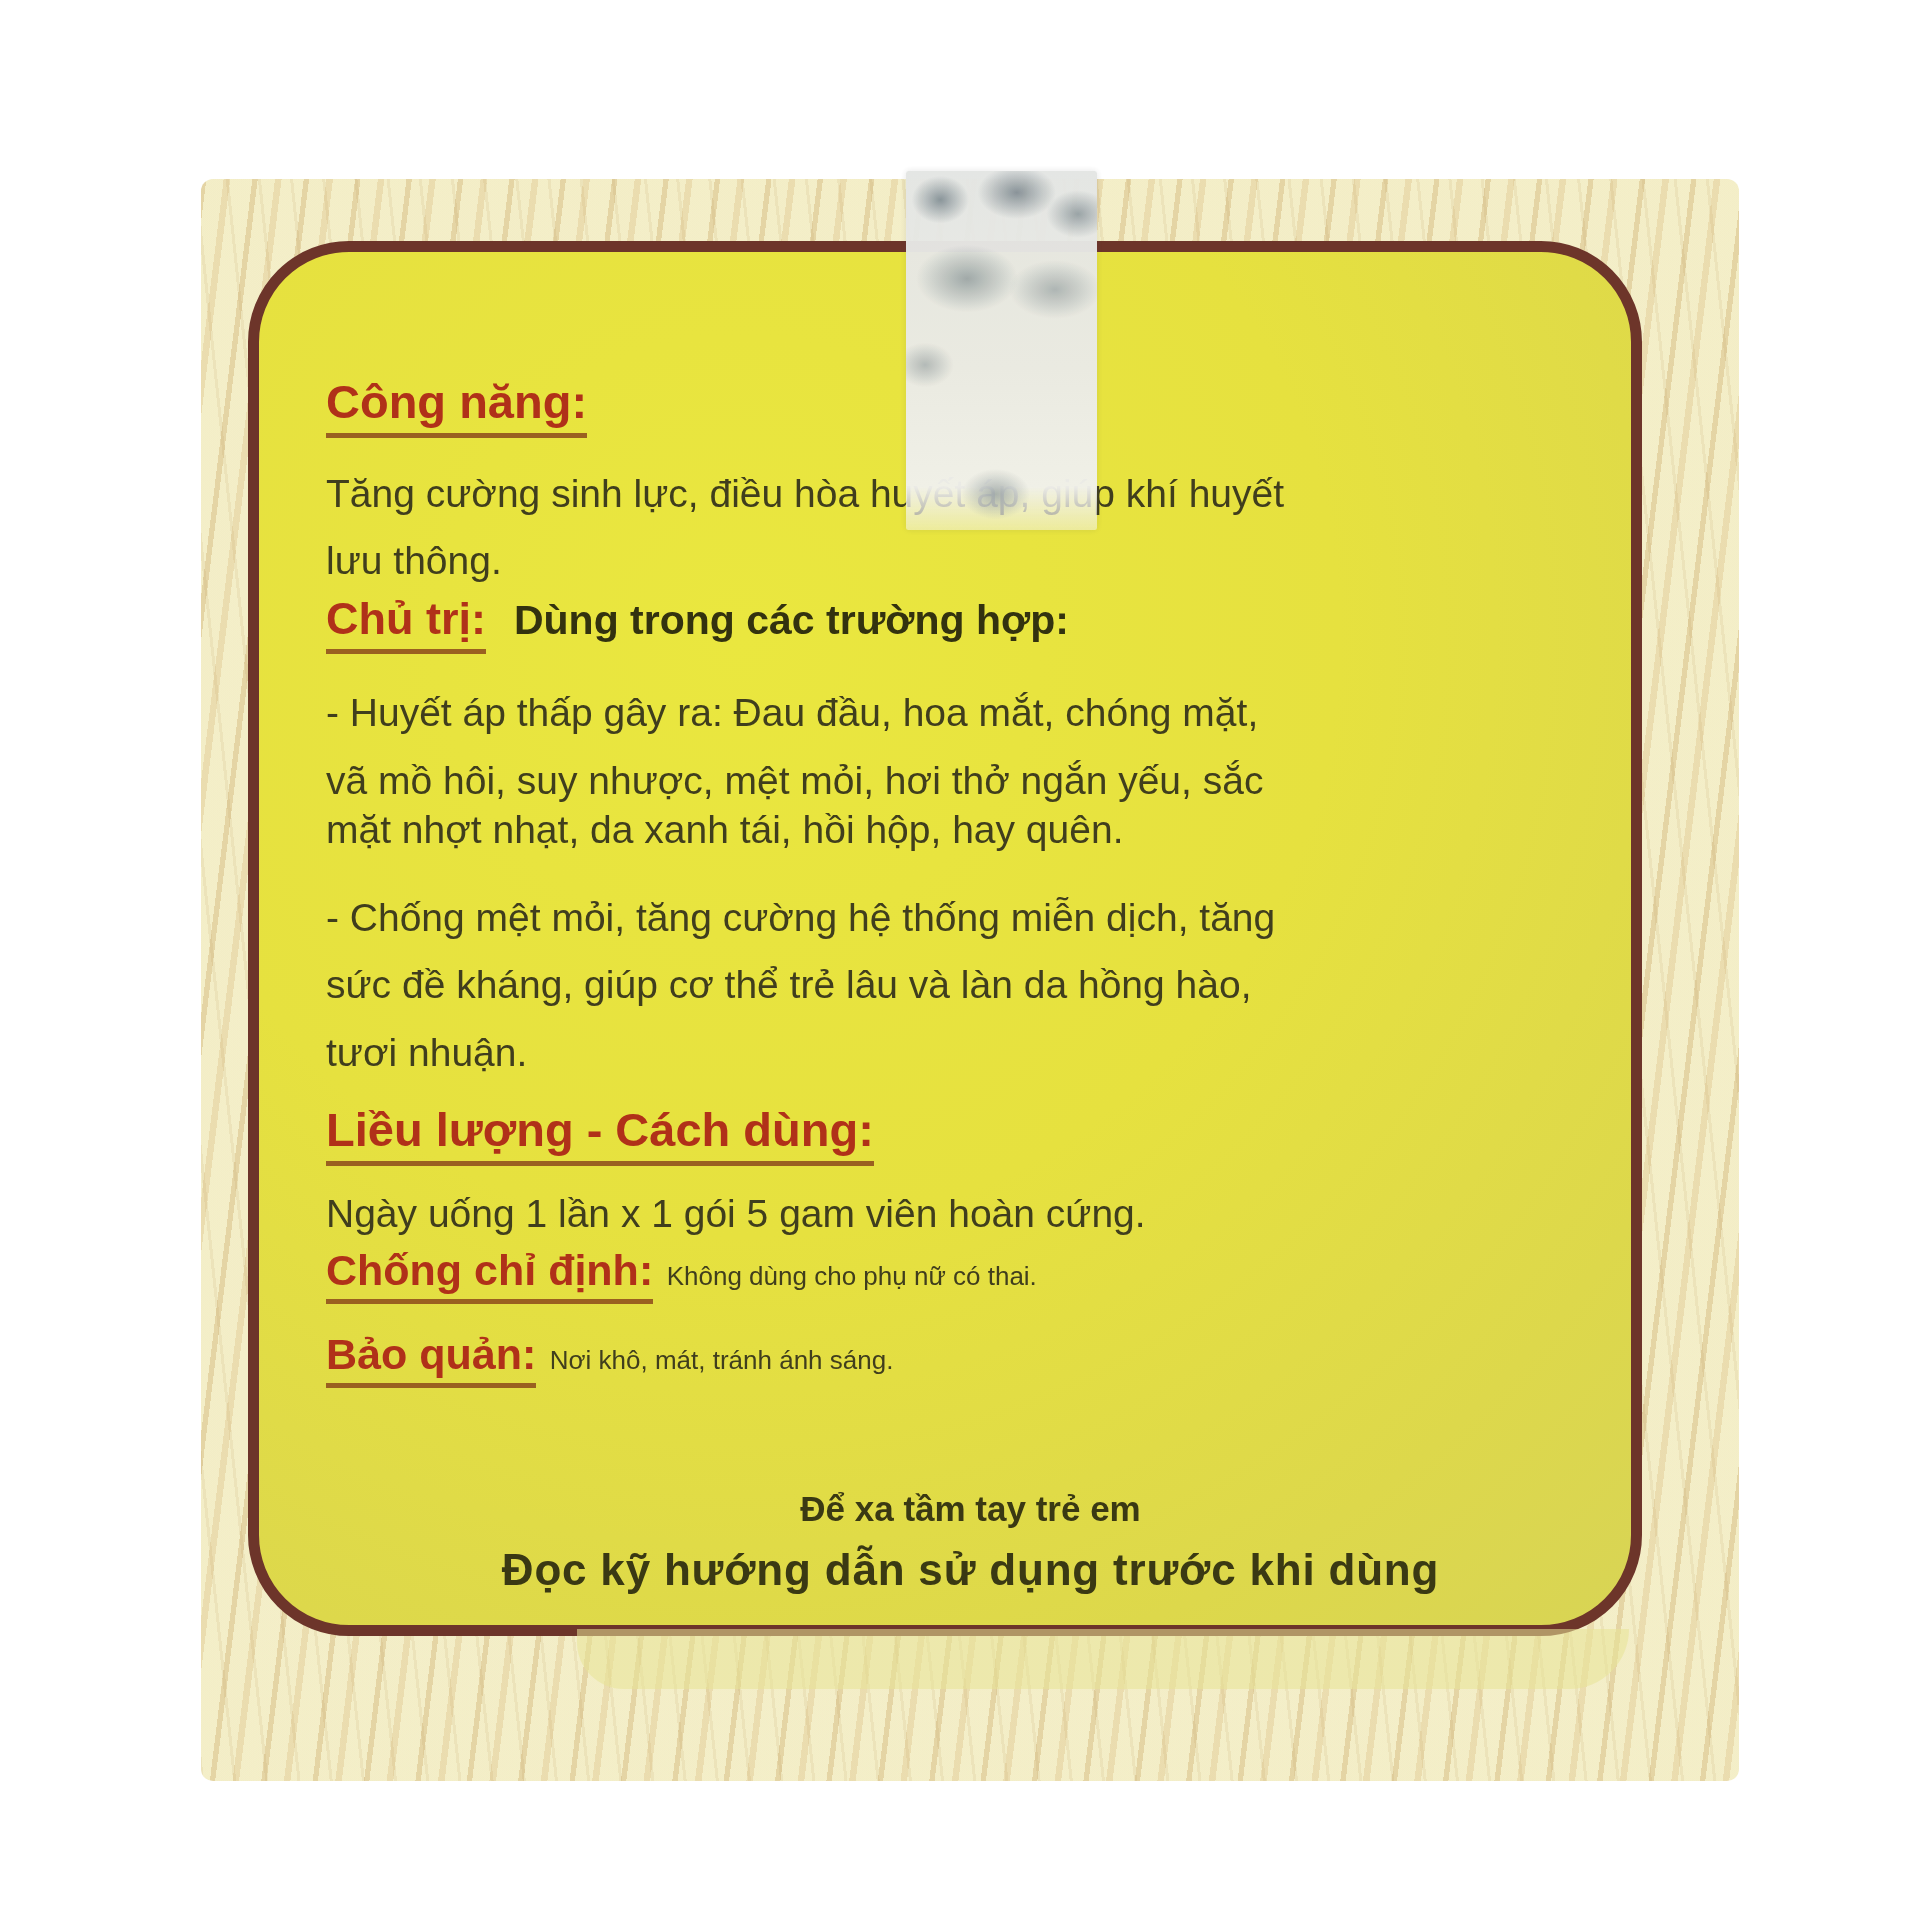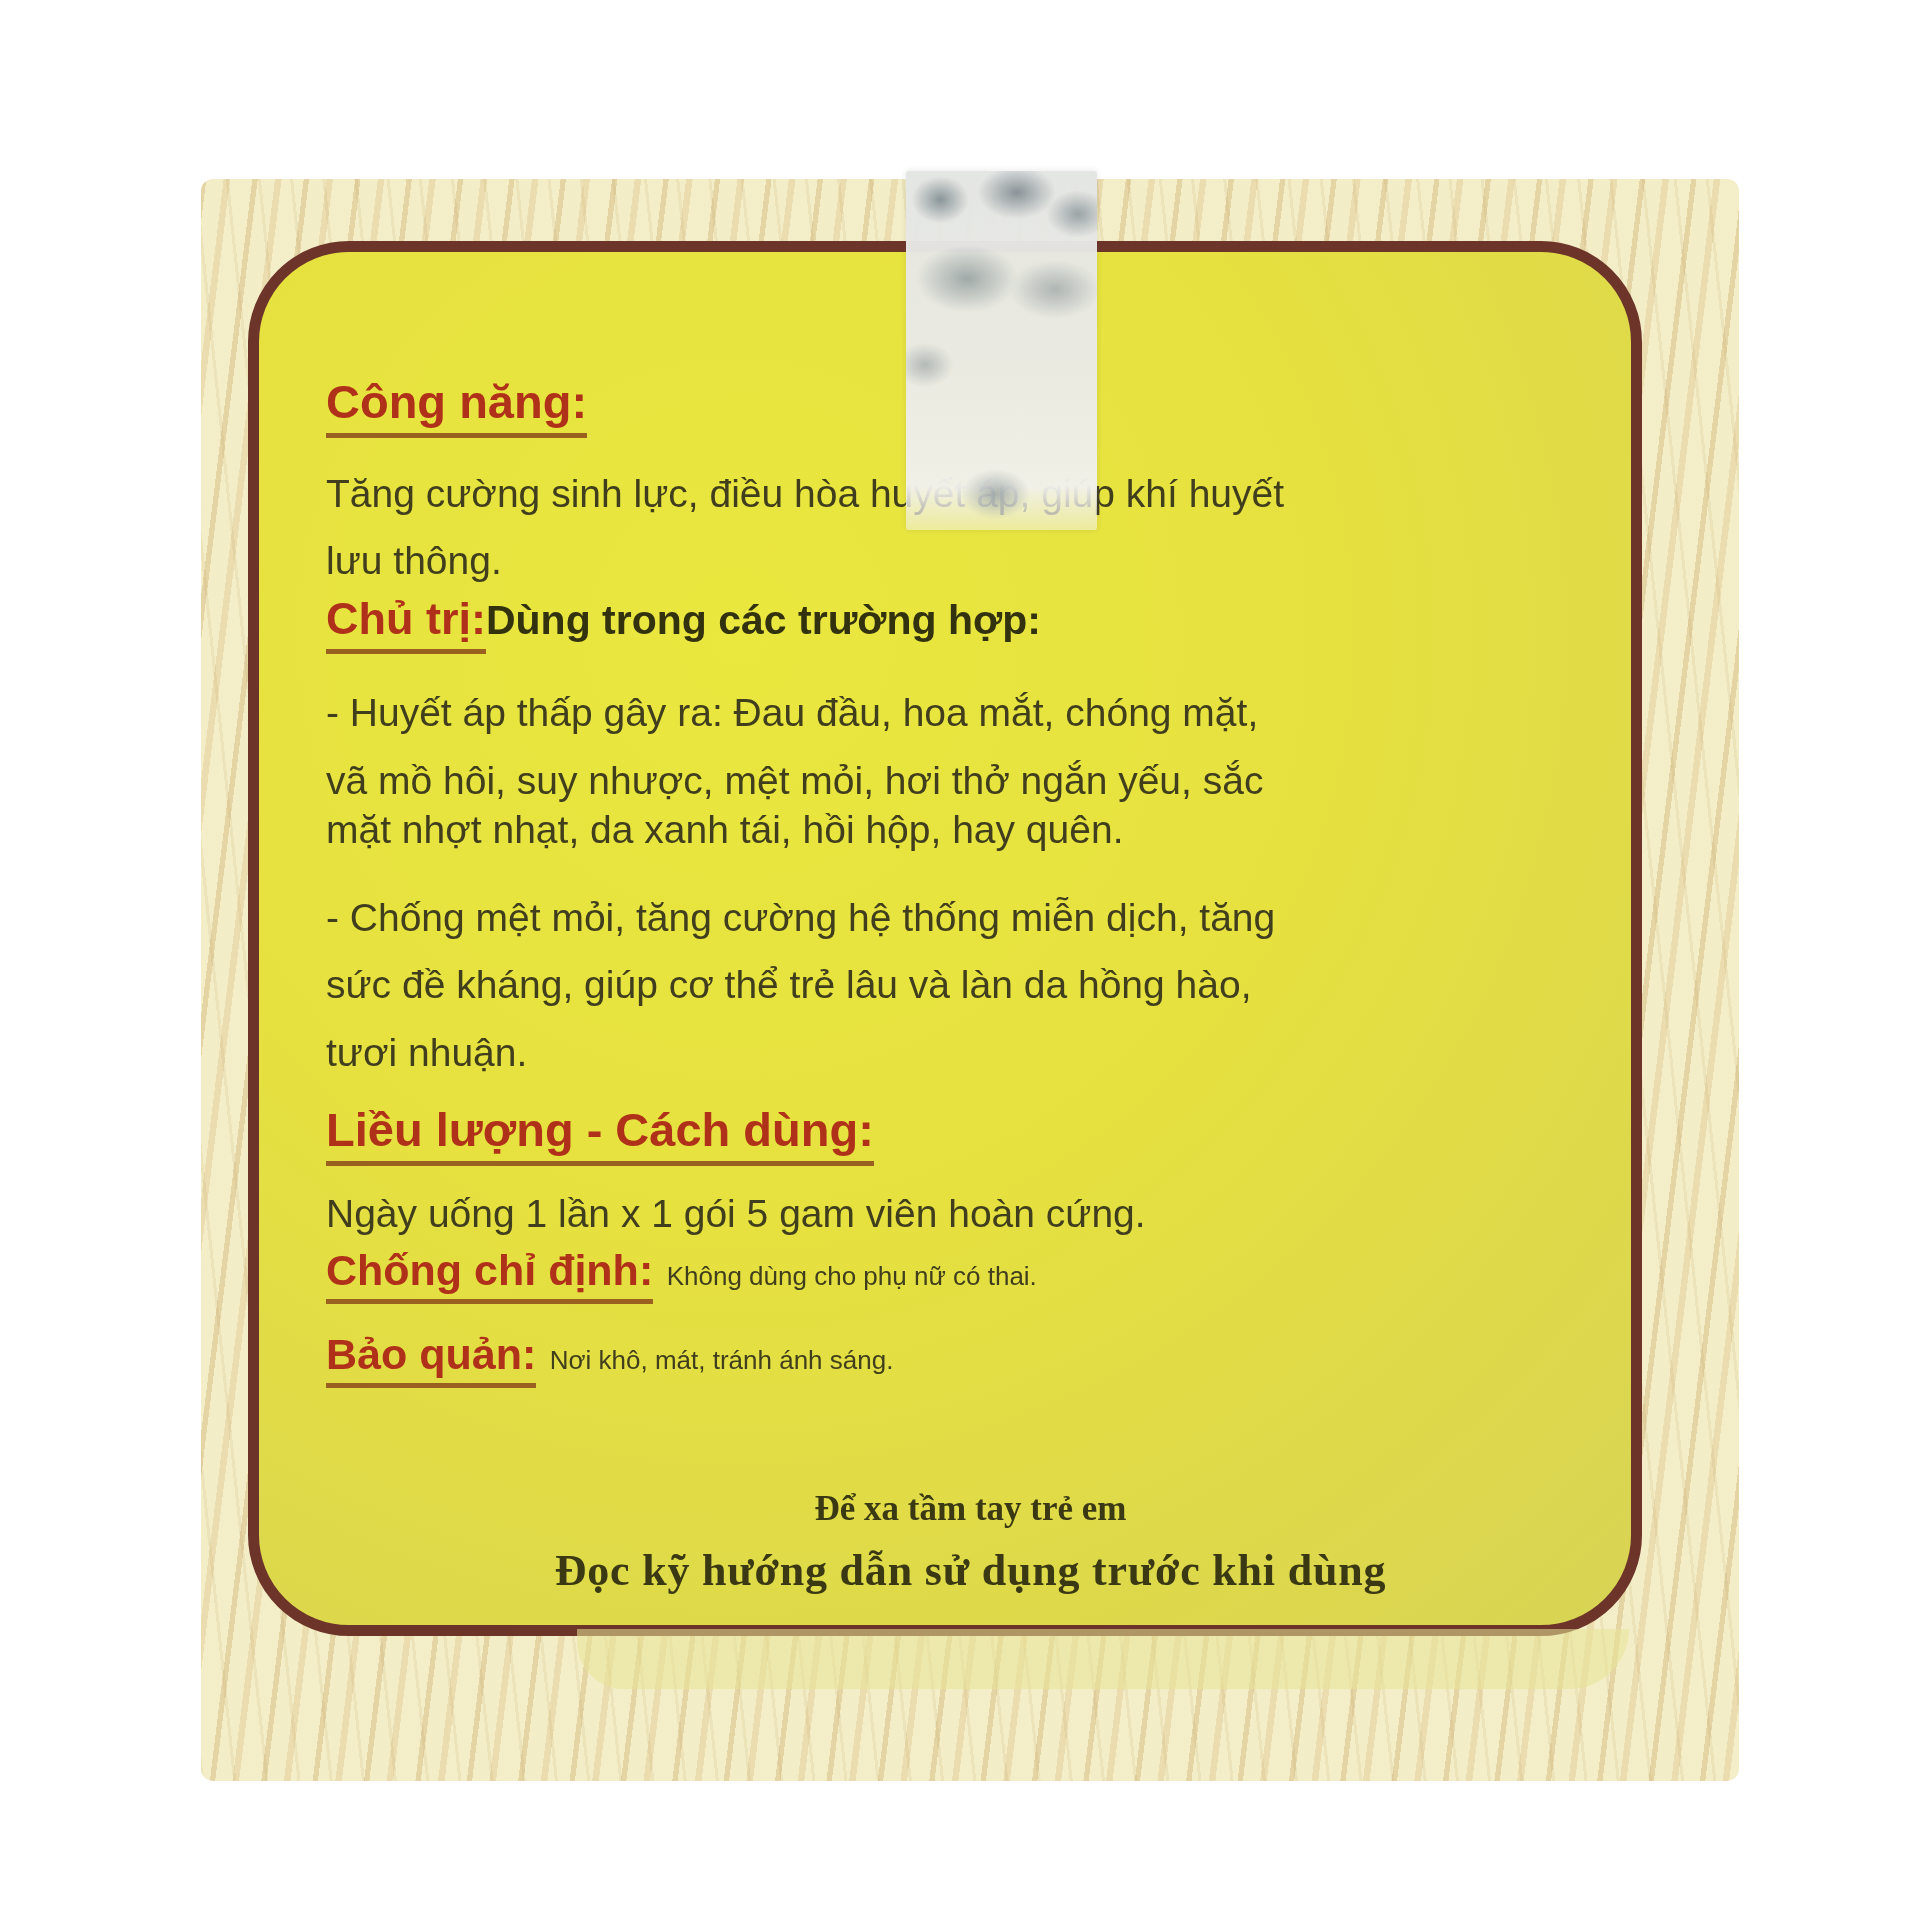--- a/index.html
+++ b/index.html
@@ -33,21 +33,21 @@
   .content{position:absolute;left:125px;top:189px;width:1289px;height:1278px;}
 
   .blk{position:absolute;left:0;white-space:nowrap;}
   .line{font-size:39px;line-height:68px;color:#403e1d;white-space:nowrap;}
   .red-head{font-size:47px;font-weight:bold;color:#b03119;}
   .red-label{font-size:43px;font-weight:bold;color:#b03119;}
   .u{display:inline-block;border-bottom:5.3px solid #9a6020;padding-bottom:3.8px;}
   .bold-dark{font-size:41px;font-weight:bold;color:#33320f;}
   .after-label{margin-left:13.5px;font-size:26px;color:#403e1d;}
   .footer-line{position:absolute;left:0;width:100%;text-align:center;
-               font-weight:bold;color:#3a3913;white-space:nowrap;font-family:Liberation Serif, serif;}
+               font-weight:bold;color:#3a3913;white-space:nowrap;}
 
   
   .tape{position:absolute;left:906px;top:171px;width:191px;height:359px;
         border-radius:2.3px;opacity:0.97;
         box-shadow:0 0 6px rgba(80,80,80,0.15);
         background:
           radial-gradient(41px 34px at 18% 8%,  rgba(125,138,145,0.90), rgba(125,138,145,0) 70%),
           radial-gradient(56px 38px at 58% 6%,  rgba(118,130,138,0.85), rgba(118,130,138,0) 70%),
           radial-gradient(45px 34px at 90% 12%, rgba(132,144,150,0.80), rgba(132,144,150,0) 70%),
           radial-gradient(71px 47px at 32% 30%, rgba(138,150,156,0.78), rgba(138,150,156,0) 72%),
@@ -68,21 +68,21 @@
 
     <div class="content">
 
       <div class="blk" style="top:6px">
         <span class="red-head u">Công năng:</span>
       </div>
       <div class="blk line" style="top:92px">Tăng cường sinh lực, điều hòa huyết áp, giúp khí huyết</div>
       <div class="blk line" style="top:159px">lưu thông.</div>
 
       <div class="blk" style="top:225px">
-        <span class="red-head u" style="font-size:45px">Chủ trị:</span><span class="bold-dark" style="margin-left:0">Dùng trong các trường hợp:</span>
+        <span class="red-head u" style="font-size:45px">Chủ trị:</span><span class="bold-dark" style="margin-left:28px">Dùng trong các trường hợp:</span>
       </div>
 
       <div class="blk line" style="top:311px">- Huyết áp thấp gây ra: Đau đầu, hoa mắt, chóng mặt,</div>
       <div class="blk line" style="top:379px">vã mồ hôi, suy nhược, mệt mỏi, hơi thở ngắn yếu, sắc</div>
       <div class="blk line" style="top:428px">mặt nhợt nhạt, da xanh tái, hồi hộp, hay quên.</div>
       <div class="blk line" style="top:516px">- Chống mệt mỏi, tăng cường hệ thống miễn dịch, tăng</div>
       <div class="blk line" style="top:583px">sức đề kháng, giúp cơ thể trẻ lâu và làn da hồng hào,</div>
       <div class="blk line" style="top:651px">tươi nhuận.</div>
 
       <div class="blk" style="top:734px">

